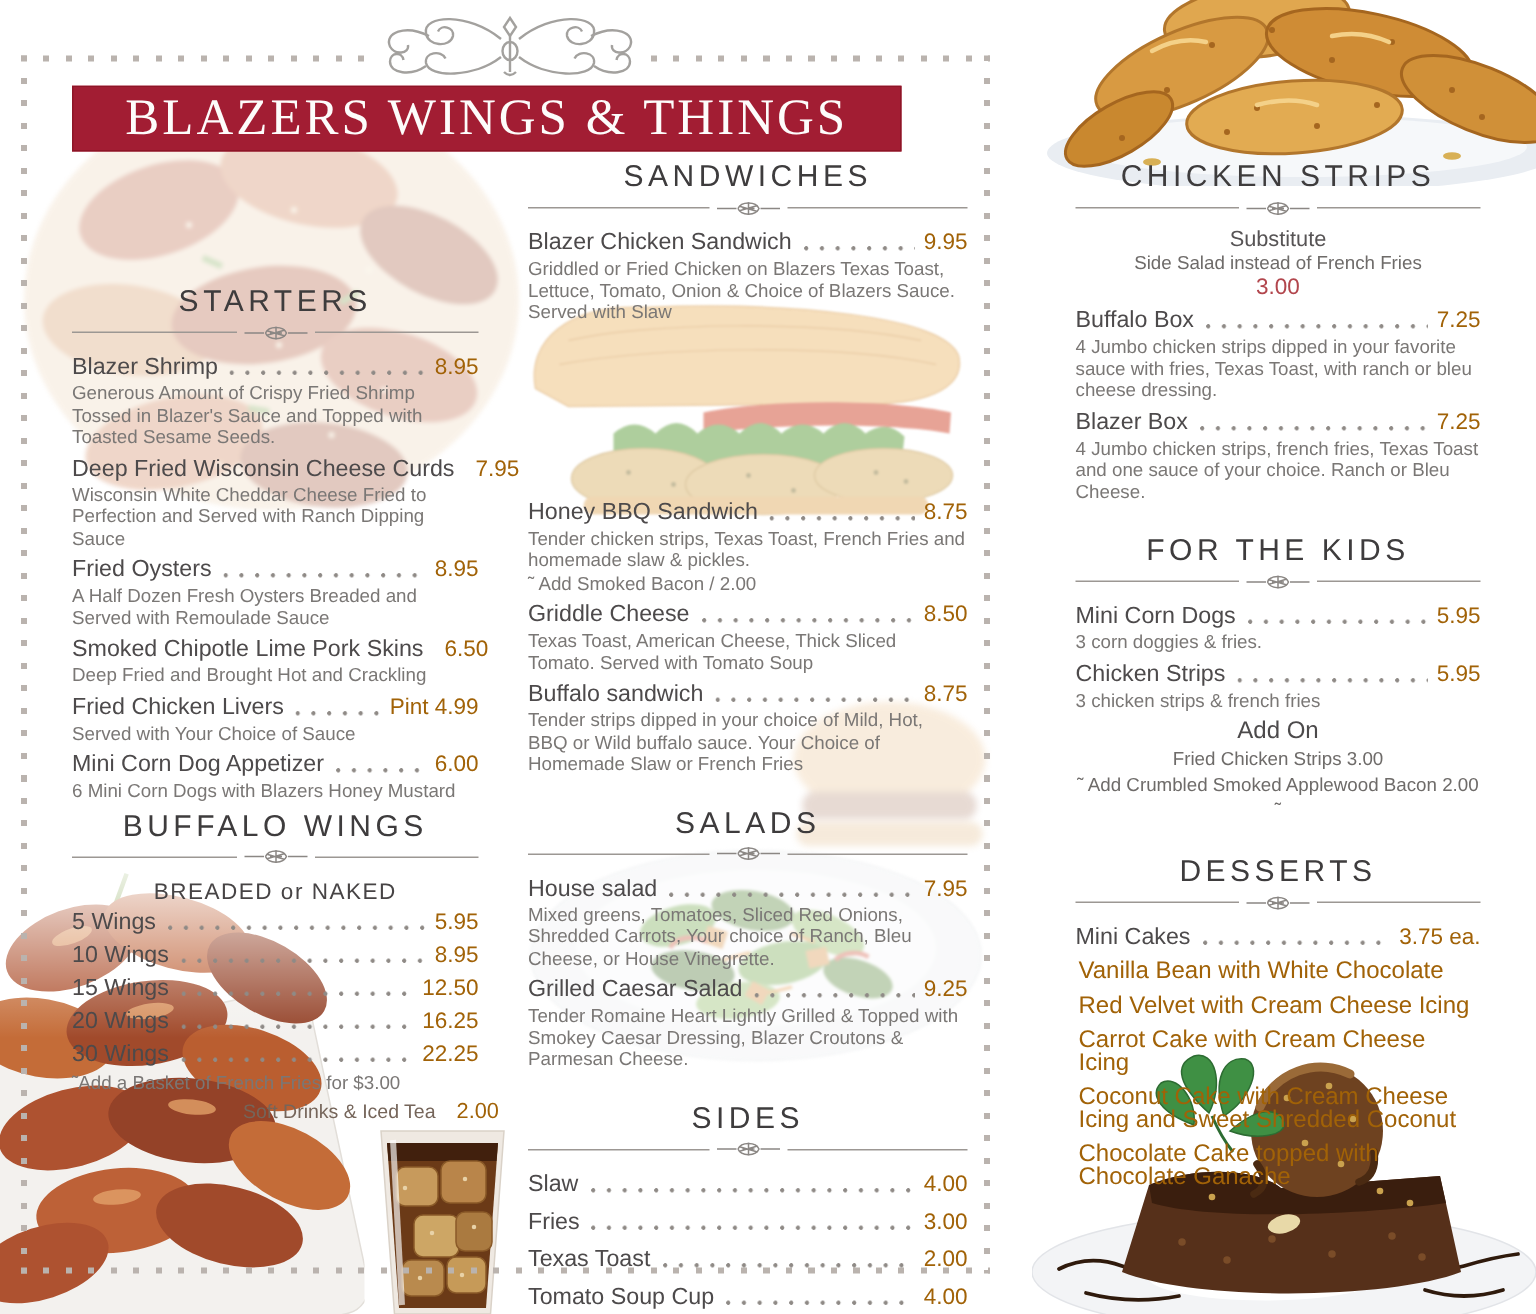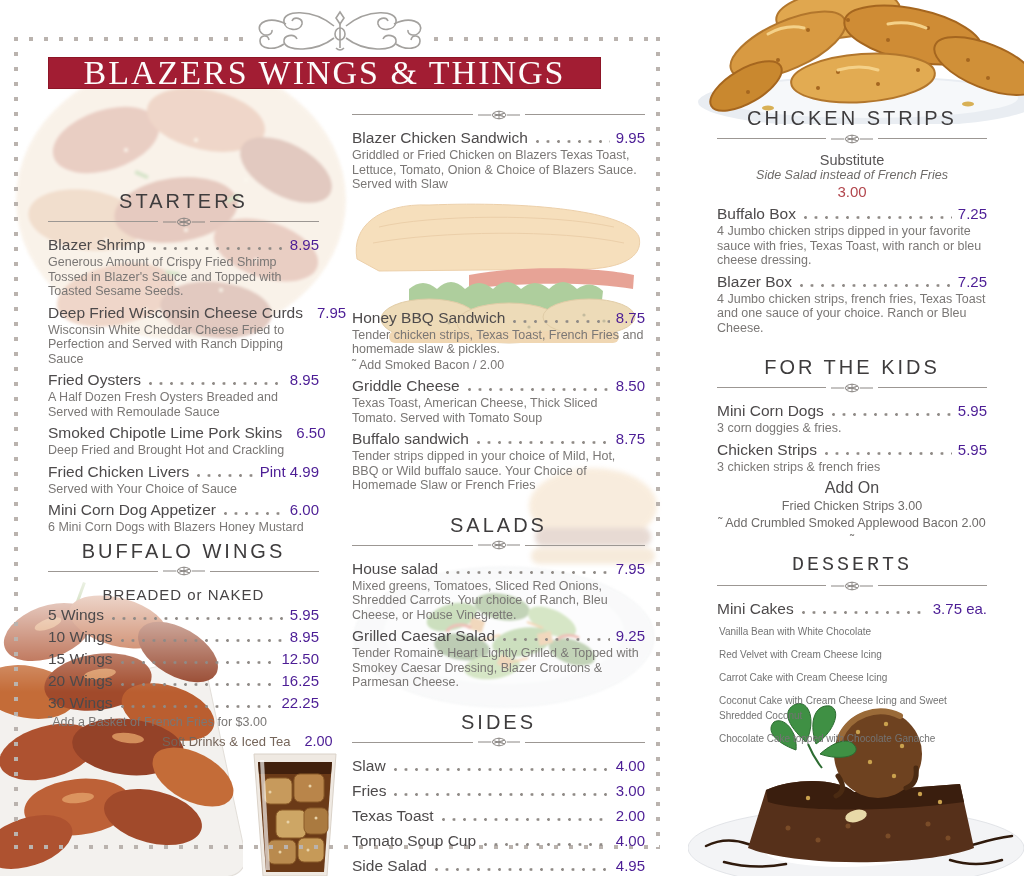--- a/index.html
+++ b/index.html
@@ -4,54 +4,54 @@
 <style>
   html,body{margin:0;padding:0;width:1024px;height:876px;background:#fff;overflow:hidden;
     font-family:"Liberation Sans",sans-serif;}
   
   .fr{position:absolute;z-index:3;}
   #frT{left:14px;top:37px;width:646px;height:4px;background-image:repeating-linear-gradient(90deg,#bab3ae 0 4px,transparent 4px 15px);}
   #frB{left:14px;top:845px;width:646px;height:4px;background-image:repeating-linear-gradient(90deg,#bab3ae 0 4px,transparent 4px 15px);}
   #frL{left:14px;top:37px;width:4px;height:812px;background-image:repeating-linear-gradient(180deg,#bab3ae 0 4px,transparent 4px 15px);}
   #frR{left:656px;top:37px;width:4px;height:812px;background-image:repeating-linear-gradient(180deg,#bab3ae 0 4px,transparent 4px 15px);}
   
-  #banner{position:absolute;left:48px;top:57px;width:553px;height:32px;background:#a21d33;z-index:6;
+  #banner{position:absolute;left:48px;top:57px;width:553px;height:44px;background:#a21d33;z-index:6;
     display:flex;align-items:center;justify-content:center;box-shadow:0 0 0 1px #8d1527 inset;}
   #banner .t{font-family:"Liberation Serif",serif;font-size:34px;color:#fdfcfb;letter-spacing:2px;white-space:nowrap;}
   
   #flourish{position:absolute;left:246px;top:4px;width:188px;height:54px;z-index:4;}
   
   .col{position:absolute;z-index:5;}
   #colL{left:48px;top:189px;width:271px;}
   #colM{left:352px;top:106px;width:293px;}
   #colR{left:717px;top:106px;width:270px;}
   .sec-t{font-size:20px;letter-spacing:3px;color:#3e3c3d;text-align:center;font-weight:400;line-height:24px;white-space:nowrap;}
   .orn{display:flex;align-items:center;gap:4px;margin:2px 0 7px;height:13px;}
   .orn .ln{flex:1;height:1px;background:#9c9793;}
   .knot{flex:0 0 auto;}
   .row{display:flex;align-items:flex-start;line-height:19px;}
   .nm{font-size:15.5px;color:#4d4a4b;white-space:nowrap;}
   .ld{flex:1;align-self:flex-end;height:3px;margin:0 6px 4px 8px;
       background-image:radial-gradient(circle at 1.5px 1.5px,#8f8a86 1.2px,transparent 1.6px);
       background-size:10.5px 3px;background-repeat:repeat-x;}
-  .pr{font-size:15px;color:#4c1d95;white-space:nowrap;}
+  .pr{font-size:15px;color:#a16207;white-space:nowrap;}
   .ds{font-size:12.5px;color:#7a7775;line-height:1.16;margin:1px 0 4px;}
   .mi.nods{margin-bottom:6px;}
   .mi.wing{margin-bottom:3px;}
   .note{font-size:12.5px;color:#7a7775;line-height:15px;}
   .bw-sub{font-size:15px;color:#474445;letter-spacing:1px;text-align:center;margin-top:1px;line-height:20px;}
   .bw-sauces{font-size:12.5px;color:#6e6b69;text-align:center;line-height:1.3;margin:2px 0 8px;}
-  .mt4{margin-top:20px;} .mt8{margin-top:4px;font-family:Liberation Mono, monospace;} .mt2{margin-top:2px;}
+  .mt4{margin-top:20px;} .mt8{margin-top:20px;} .mt2{margin-top:2px;}
   .sub-t{font-size:14.5px;color:#575455;text-align:center;line-height:16px;}
-  .sub-l{font-size:12.5px;color:#6e6b69;text-align:center;line-height:15px;font-style:italic;}
+  .sub-l{font-size:12.5px;color:#6e6b69;text-align:center;line-height:15px;}
   .sub-p{font-size:15px;color:#b2464d;text-align:center;line-height:17px;margin-bottom:4px;}
   .addon{margin-top:4px;text-align:center;}
   .addon-t{font-size:16px;color:#4c4a4b;line-height:20px;}
   .addon-l{font-size:12.5px;color:#6e6b69;line-height:17px;}
-  .flv{font-size:10px;color:#737373;line-height:15px;margin:0 0 8px 2px;}
+  .flv{font-size:16px;color:#a16207;line-height:15px;margin:0 0 8px 2px;}
   #drinks{position:absolute;left:162px;top:733px;width:160px;z-index:5;display:flex;align-items:baseline;}
   #drinks .nm{font-size:13px;color:#75655a;}
   #drinks .pr{font-size:14.5px;}
   .spacer{height:112px;}
   
   .ph{position:absolute;z-index:2;}
   #phTL{left:16px;top:50px;width:335px;height:310px;opacity:.28;filter:blur(1.5px);}
   #phBL{left:-12px;top:542px;width:255px;height:334px;opacity:.92;filter:blur(.4px);}
   #fadeBL{left:-12px;top:542px;width:255px;height:150px;z-index:2;position:absolute;
           background:linear-gradient(#fff 12%,rgba(255,255,255,0));}
@@ -431,20 +431,21 @@
   <div class="note">˜Add a Basket of French Fries for $3.00</div>
 </div>
 
 <div id="drinks">
   <span class="nm">Soft Drinks &amp; Iced Tea</span>
   <span class="ld"></span>
   <span class="pr">2.00</span>
 </div>
 
 <div class="col" id="colM">
+  <div class="sec-t">SANDWICHES</div>
   <div class="orn">
       <span class="ln"></span>
       <svg class="knot" viewBox="0 0 44 12" width="44" height="12">
         <use href="#ornsym"></use>
       </svg>
       <span class="ln"></span>
     </div>
 
   <div class="mi">
     <div class="row">

